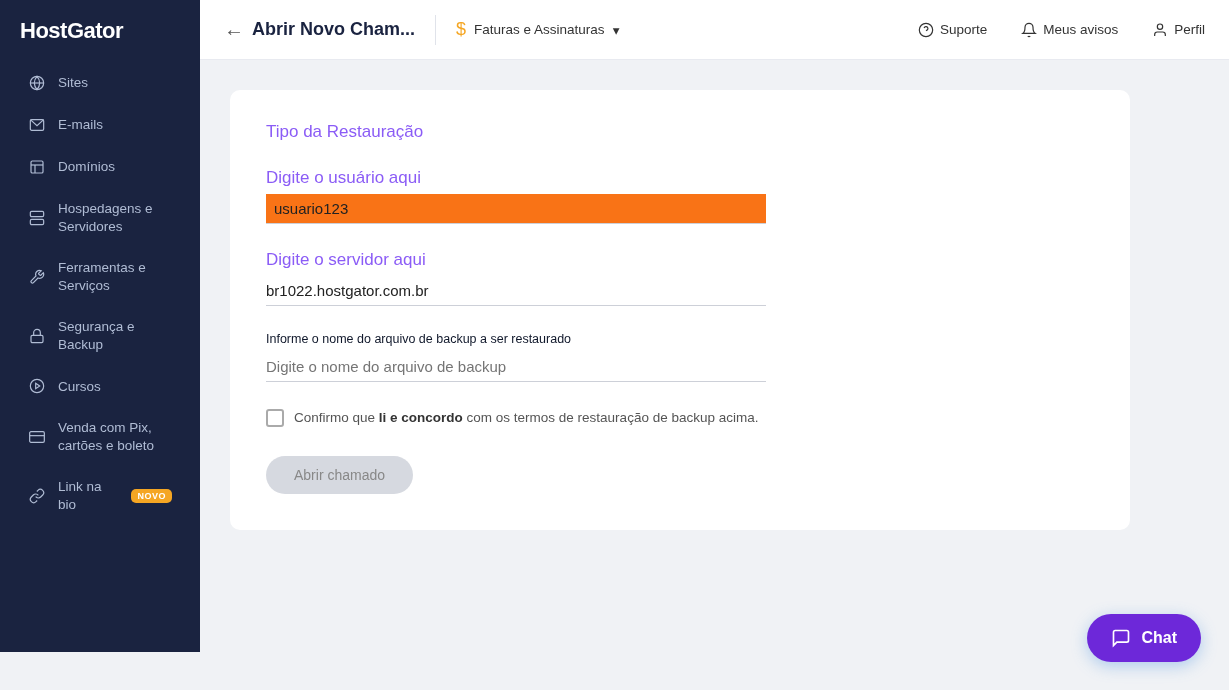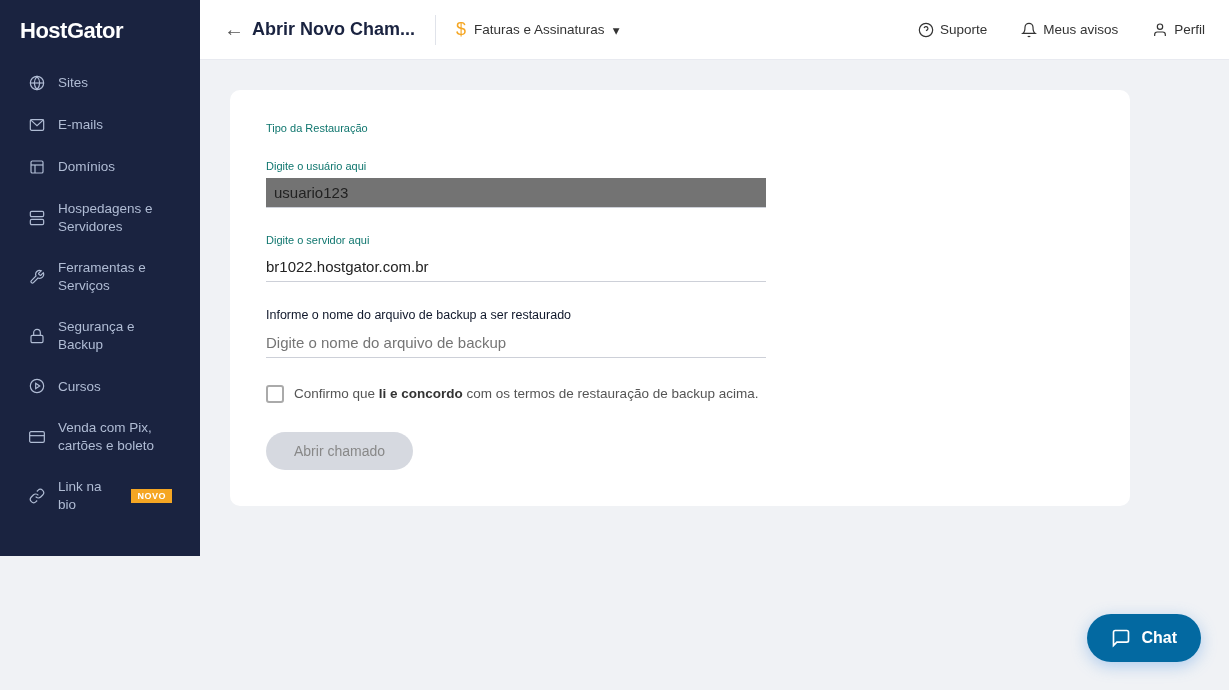--- a/index.html
+++ b/index.html
@@ -7,21 +7,21 @@
 
     
     .sidebar {
       width: 200px;
       min-width: 200px;
       background: #1a2340;
       color: #fff;
       display: flex;
       flex-direction: column;
       padding: 0;
-      height: 556px;
+      height: 652px;
       overflow-y: auto;
     }
     .sidebar-logo {
       padding: 18px 20px 18px 20px;
       font-size: 22px;
       font-weight: 800;
       color: #fff;
       letter-spacing: -0.5px;
     }
     .sidebar-nav { display: flex; flex-direction: column; flex: 1; padding-bottom: 10px; }
@@ -39,21 +39,21 @@
     }
     .sidebar-item .icon { width: 18px; height: 18px; display: flex; align-items: center; justify-content: center; flex-shrink: 0; }
     .sidebar-item .icon svg { width: 16px; height: 16px; stroke: currentColor; fill: none; stroke-width: 1.8; }
     .sidebar-item-label { line-height: 1.3; }
     .badge-novo {
       background: #f5a623;
       color: #fff;
       font-size: 9px;
       font-weight: 700;
       padding: 2px 6px;
-      border-radius: 0;
+      border-radius: 5px;
       letter-spacing: 0.5px;
       margin-left: 8px;
       display: inline-block;
     }
 
     
     .main {
       flex: 1;
       display: flex;
       flex-direction: column;
@@ -119,37 +119,37 @@
     }
     .form-card {
       background: #fff;
       border-radius: 10px;
       padding: 32px 36px 36px 36px;
       max-width: 900px;
     }
 
     .form-group { margin-bottom: 26px; }
     .form-label {
-      font-size: 11px;
-      color: #0f766e;
+      font-size: 17px;
+      color: #8b5cf6;
       margin-bottom: 6px;
       display: block;
     }
     .form-input {
       width: 100%;
       max-width: 500px;
       border: none;
       border-bottom: 1.5px solid #cdd0d8;
       padding: 6px 0;
       font-size: 15px;
       color: #222;
       outline: none;
       background: transparent;
     }
-    .form-input.highlighted { background: #737373; padding: 6px 8px; border-bottom: 1.5px solid #cdd0d8; }
+    .form-input.highlighted { background: #f97316; padding: 6px 8px; border-bottom: 1.5px solid #cdd0d8; }
 
     .select-wrapper {
       position: relative;
       max-width: 500px;
     }
     .form-select {
       width: 100%;
       border: none;
       border-bottom: 1.5px solid #cdd0d8;
       padding: 6px 30px 6px 0;
@@ -210,21 +210,21 @@
       font-size: 14px;
       font-weight: 500;
       cursor: not-allowed;
     }
 
     
     .chat-btn {
       position: fixed;
       bottom: 28px;
       right: 28px;
-      background: #0369a1;
+      background: #6d28d9;
       color: #fff;
       border: none;
       border-radius: 30px;
       padding: 14px 24px;
       font-size: 16px;
       font-weight: 600;
       display: flex;
       align-items: center;
       gap: 10px;
       cursor: pointer;

